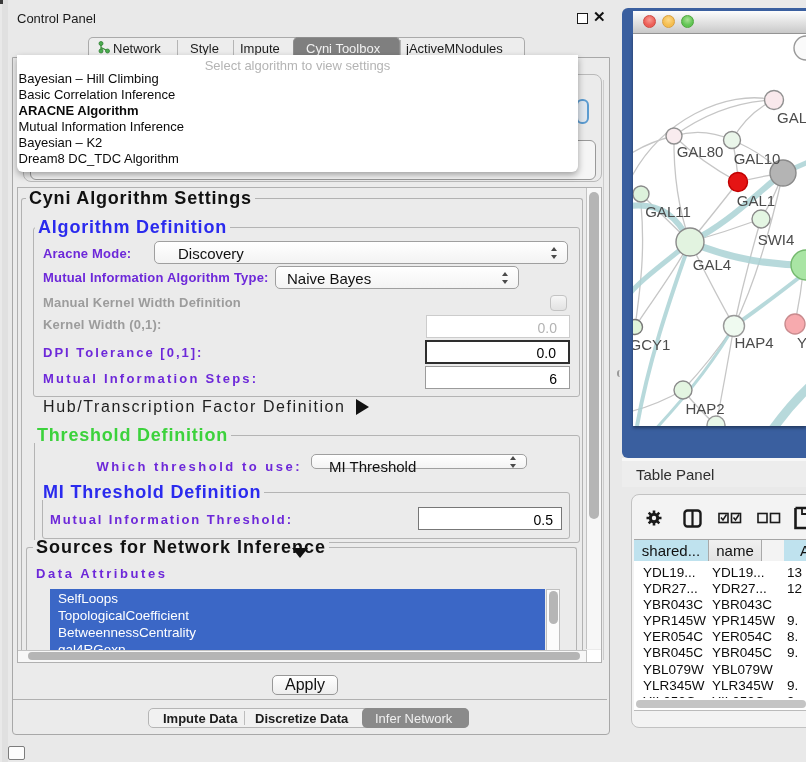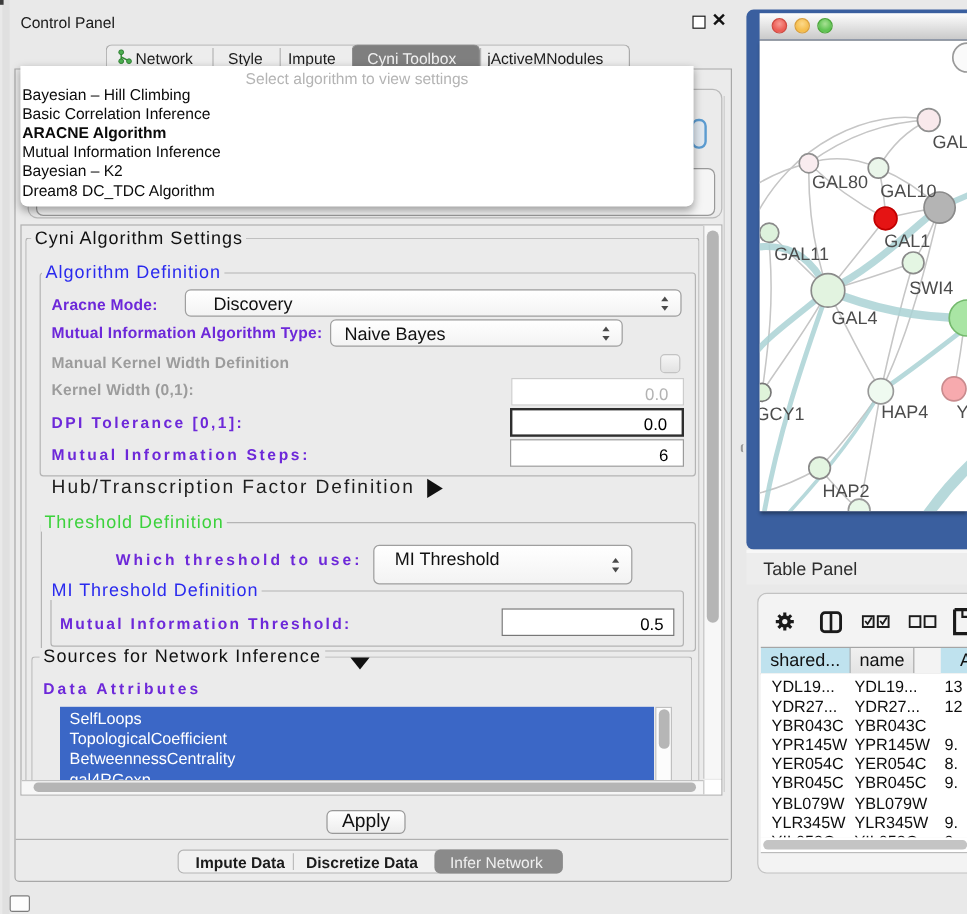--- a/index.html
+++ b/index.html
@@ -1,21 +1,21 @@
 <!DOCTYPE html>
 <html><head>
 <meta charset="utf-8">
 <style>
   html,body{margin:0;padding:0;}
   body{width:806px;height:762px;background:#e9e9e9;font-family:"Liberation Sans",sans-serif;position:relative;overflow:hidden;}
   .abs{position:absolute;}
   .lbl{position:absolute;font-size:13px;font-weight:bold;letter-spacing:0.2px;color:#6d28d9;white-space:nowrap;}
   .dis{color:#9c9c9c;}
   .grp{position:absolute;border:1px solid #b4b4b4;border-radius:3px;}
-  .gtitle{position:absolute;font-size:15px;font-weight:normal;letter-spacing:0.8px;background:#ebebeb;padding:0 3px;white-space:nowrap;line-height:15px;}
+  .gtitle{position:absolute;font-size:18px;font-weight:bold;letter-spacing:0.8px;background:#ebebeb;padding:0 3px;white-space:nowrap;line-height:15px;}
   .combo{position:absolute;background:linear-gradient(#ffffff,#f3f3f3);border:1px solid #9f9f9f;border-radius:5px;box-sizing:border-box;font-size:13px;color:#111;}
   .combo .ctext{position:absolute;top:3px;white-space:nowrap;font-size:15px;}
   .spin{position:absolute;right:9px;top:50%;width:7px;height:14px;margin-top:-7px;}
   .spin:before,.spin:after{content:"";position:absolute;left:0;border-left:3.5px solid transparent;border-right:3.5px solid transparent;}
   .spin:before{top:1px;border-bottom:4.5px solid #4a4a4a;}
   .spin:after{bottom:1px;border-top:4.5px solid #4a4a4a;}
   .inp{position:absolute;background:#fff;box-sizing:border-box;font-size:14px;text-align:right;white-space:nowrap;}
   .nlab{font-size:15px;fill:#4c4c4c;font-family:"Liberation Sans",sans-serif;}
 </style>
 </head>
@@ -83,21 +83,21 @@
 
 <div class="lbl" style="left:43px;top:371px;letter-spacing:2.2px;">Mutual Information Steps:</div>
 <div class="inp" style="left:425px;top:366px;width:145px;height:23px;border:1px solid #9b9b9b;color:#000;padding:4px 12px 0 0;">6</div>
 
 <div class="abs" style="left:43px;top:398px;font-size:16px;letter-spacing:1.6px;color:#1e1e1e;">Hub/Transcription Factor Definition</div>
 <div class="abs" style="left:356px;top:399px;width:0;height:0;border-top:8.5px solid transparent;border-bottom:8.5px solid transparent;border-left:13px solid #111;"></div>
 
 <div class="grp" style="left:34px;top:435px;width:544px;height:106px;"></div>
 <div class="gtitle" style="left:34px;top:428px;color:#3cd23c;">Threshold Definition</div>
 <div class="lbl" style="left:89px;top:459px;width:213px;text-align:right;letter-spacing:2.5px;">Which threshold to use:</div>
-<div class="combo" style="left:311px;top:454px;width:216px;height:33px;">
+<div class="combo" style="left:311px;top:454px;width:216px;height:15px;">
     <span class="ctext" style="left:17px;">MI Threshold</span>
     <span class="spin"></span>
   </div>
 
 <div class="grp" style="left:42px;top:492px;width:526px;height:45px;"></div>
 <div class="gtitle" style="left:40px;top:485px;color:#2a2aee;">MI Threshold Definition</div>
 <div class="lbl" style="left:50px;top:512px;letter-spacing:1.9px;">Mutual Information Threshold:</div>
 <div class="inp" style="left:418px;top:507px;width:144px;height:23px;border:1px solid #777;color:#000;padding:4px 8px 0 0;">0.5</div>
 
 <div class="abs" style="left:26px;top:547px;width:549px;height:103px;border:1px solid #b4b4b4;border-bottom:none;border-radius:3px 3px 0 0;"></div>

